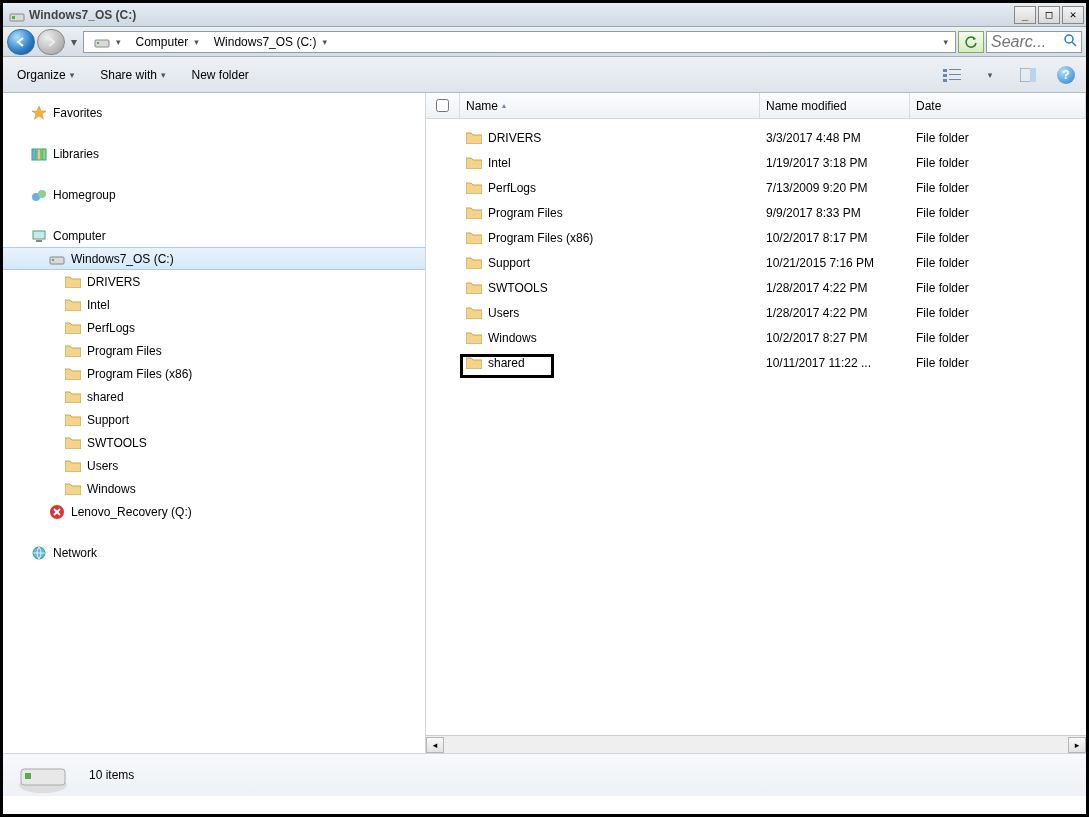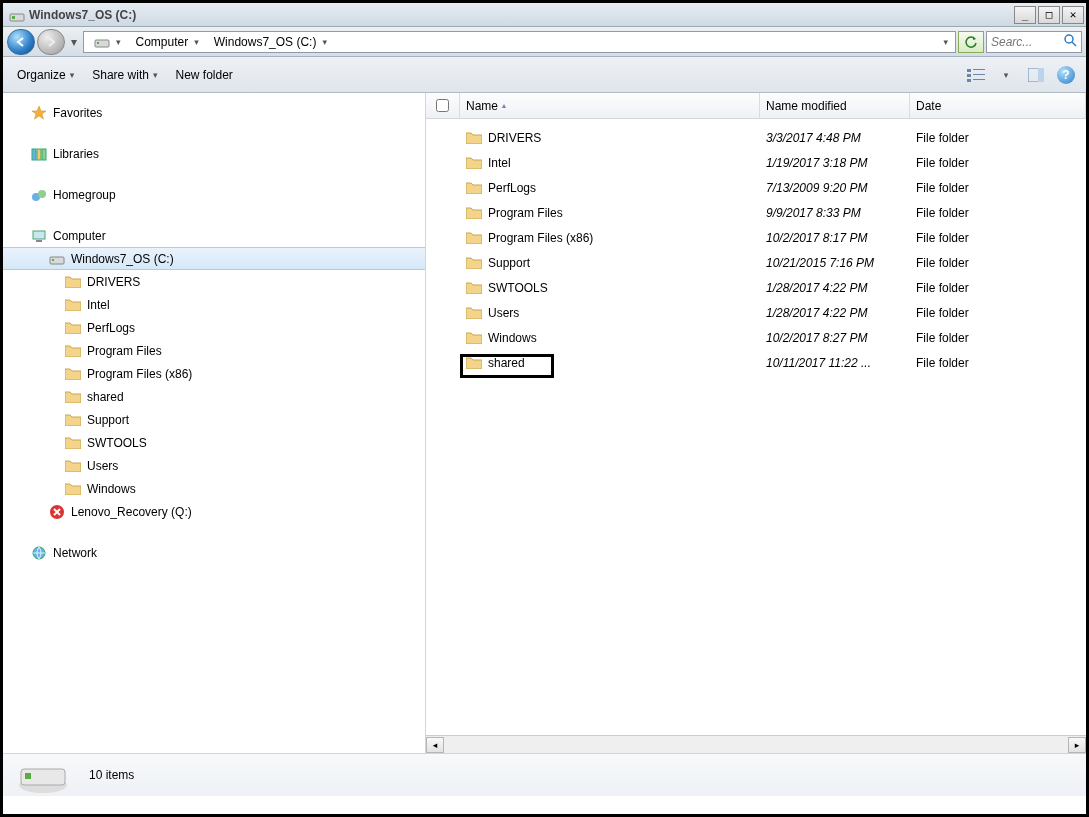--- a/index.html
+++ b/index.html
@@ -16,25 +16,25 @@
 
 .addressbar { height:30px; background:linear-gradient(#edf0f4,#d5dde6); border-bottom:1px solid #a6b1bd; display:flex; align-items:center; padding:0 4px; gap:2px; }
 .navbtn { width:28px; height:26px; border-radius:14px; background:radial-gradient(circle at 35% 30%, #aee0ff,#2a7cc7 60%,#134a7a); border:1px solid #1a5; border-color:#3b6a99; display:flex;align-items:center;justify-content:center;color:#fff; }
 .navbtn.disabled { background:radial-gradient(circle at 35% 30%, #eee,#bbb 60%,#999); border-color:#888;}
 .navdrop { width:14px; height:26px; display:flex;align-items:center;justify-content:center;color:#555;}
 .breadcrumb { flex:1; height:22px; background:#fff; border:1px solid #8e9bab; display:flex; align-items:center; padding:0 4px; gap:0; }
 .breadcrumb .seg { padding:0 6px; display:flex; align-items:center; gap:3px; height:100%; }
 .bcdrop{font-size:9px;color:#555;padding:0 3px;}
 .refreshbox{width:26px;height:22px;background:linear-gradient(#f6fbf1,#d8ecc2);border:1px solid #8aab5e;display:flex;align-items:center;justify-content:center;}
 .searchbox { width:96px; height:22px; background:#fff; border:1px solid #8e9bab; display:flex; align-items:center; padding:0 4px; }
-.searchbox input{border:none;outline:none;font-size:12px;flex:1;width:60px;font-style:italic;color:#777;}
+.searchbox input{border:none;outline:none;font-size:16px;flex:1;width:60px;font-style:italic;color:#777;}
 .searchbox .sicon{color:#2a7cc7;}
 
 
-.toolbar { height:36px; background:linear-gradient(#eef1f5,#dfe5ec); border-bottom:1px solid #b0bac5; display:flex; align-items:center; padding:16px 10px; gap:10px; }
+.toolbar { height:36px; background:linear-gradient(#eef1f5,#dfe5ec); border-bottom:1px solid #b0bac5; display:flex; align-items:center; padding:16px 10px; gap:18px; }
 .toolbar .tbtn{display:flex;align-items:center;gap:4px;padding:3px 4px;}
 .toolbar .tdrop{font-size:9px;color:#555;}
 .toolbar .spacer{flex:1;}
 .toolbar .ricon{width:20px;height:20px;display:flex;align-items:center;justify-content:center;}
 .helpicon{width:18px;height:18px;border-radius:50%;background:radial-gradient(circle at 35% 30%,#aee0ff,#2a7cc7);color:#fff;font-weight:bold;display:flex;align-items:center;justify-content:center;font-size:12px;}
 
 
 .main { display:flex; height:660px; }
 .sidebar { width:423px; border-right:1px solid #d0d6dd; padding:8px 0; overflow:auto; background:#fff;}
 .treeitem { display:flex; align-items:center; height:23px; padding-left:10px; gap:6px; cursor:default;}
@@ -50,21 +50,21 @@
 .colheader .col{height:100%;display:flex;align-items:center;padding:0 6px;border-right:1px solid #d8dde4;gap:4px;}
 .col-chk{width:34px;justify-content:center;}
 .col-name{width:300px;}
 .col-date{width:150px;}
 .col-type{flex:1;}
 .sortarrow{font-size:8px;color:#6a87a8;}
 .filelist{flex:1;overflow:auto;padding:6px 0;}
 .filerow{display:flex;align-items:center;height:25px;}
 .filerow .c-chk{width:34px;}
 .filerow .c-name{width:300px;display:flex;align-items:center;gap:6px;padding-left:6px;}
-.filerow .c-date{width:150px;padding-left:6px;font-style:italic;}
+.filerow .c-date{width:150px;padding-left:6px;}
 .filerow .c-type{flex:1;padding-left:6px;}
 .filerow.highlighted .c-name{position:relative;}
 .filerow.highlighted .c-name .hlbox{position:absolute;left:0;top:-2px;border:3px solid #000;width:94px;height:24px;pointer-events:none;}
 .hscroll{height:18px;background:#efefef;border-top:1px solid #ccc;display:flex;align-items:center;}
 .hscroll .arrow{width:18px;height:16px;background:linear-gradient(#f9f9f9,#e2e2e2);border:1px solid #b5b5b5;display:flex;align-items:center;justify-content:center;font-size:9px;}
 .hscroll .track{flex:1;}
 
 
 .detailsbar{height:43px;border-top:1px solid #d0d6dd;background:linear-gradient(#f7f9fb,#eef1f5);display:flex;align-items:center;padding:0 14px;gap:20px;}
 .driveimg{width:52px;height:40px;}

